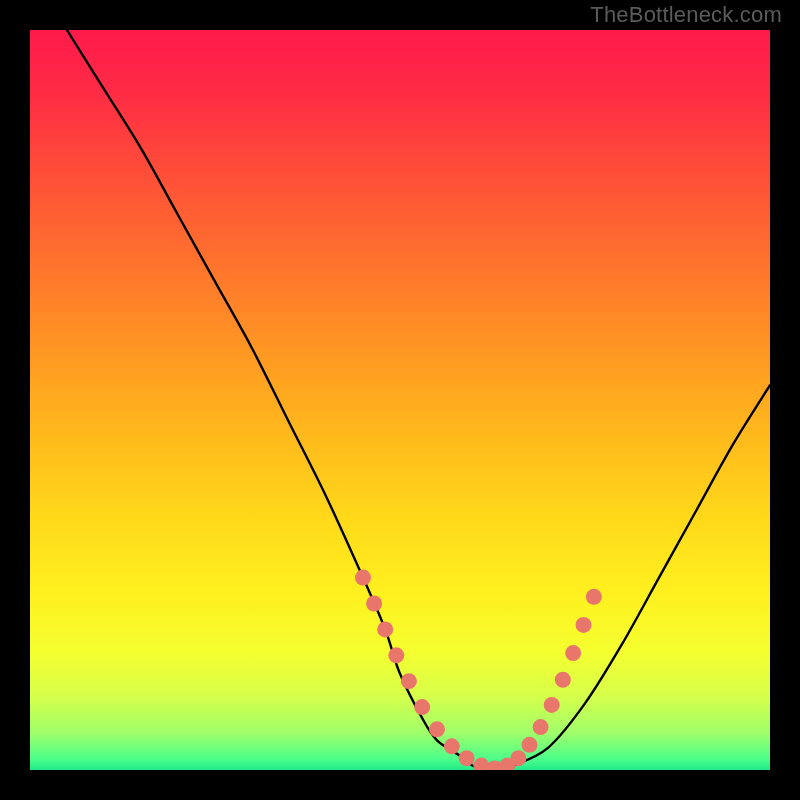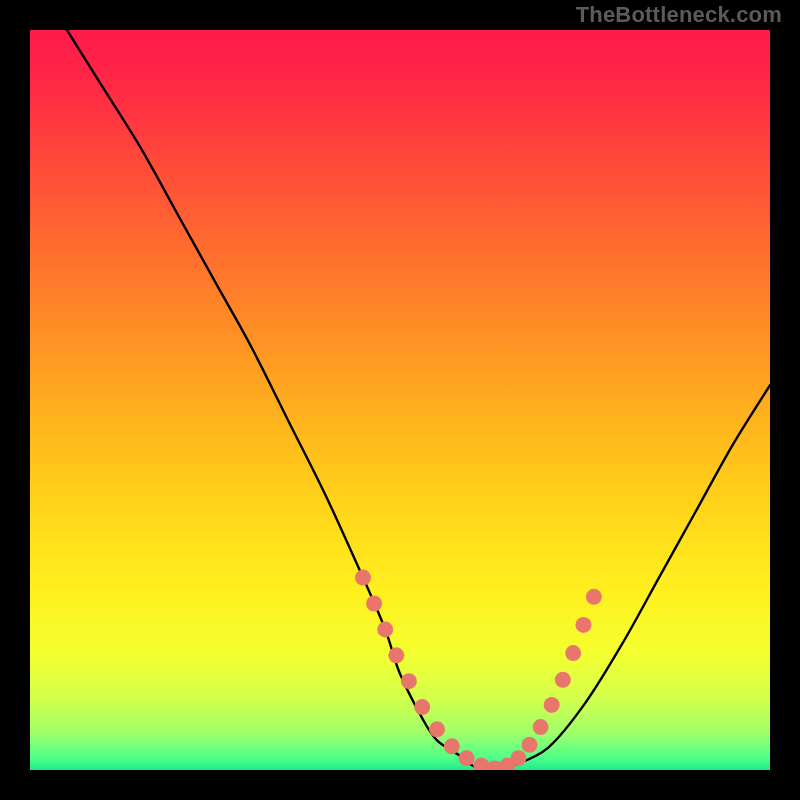--- a/index.html
+++ b/index.html
@@ -16,21 +16,21 @@
     width: 800px;
     height: 800px;
     background: #000000;
   }
   .watermark {
     position: absolute;
     top: 2px;
     right: 18px;
     color: #5b5b5b;
     font-size: 22px;
-    font-weight: 700;
+    font-weight: 400;
     letter-spacing: 0.2px;
     z-index: 10;
   }
   .plot-area {
     position: absolute;
     left: 30px;
     top: 30px;
     width: 740px;
     height: 740px;
     overflow: hidden;

